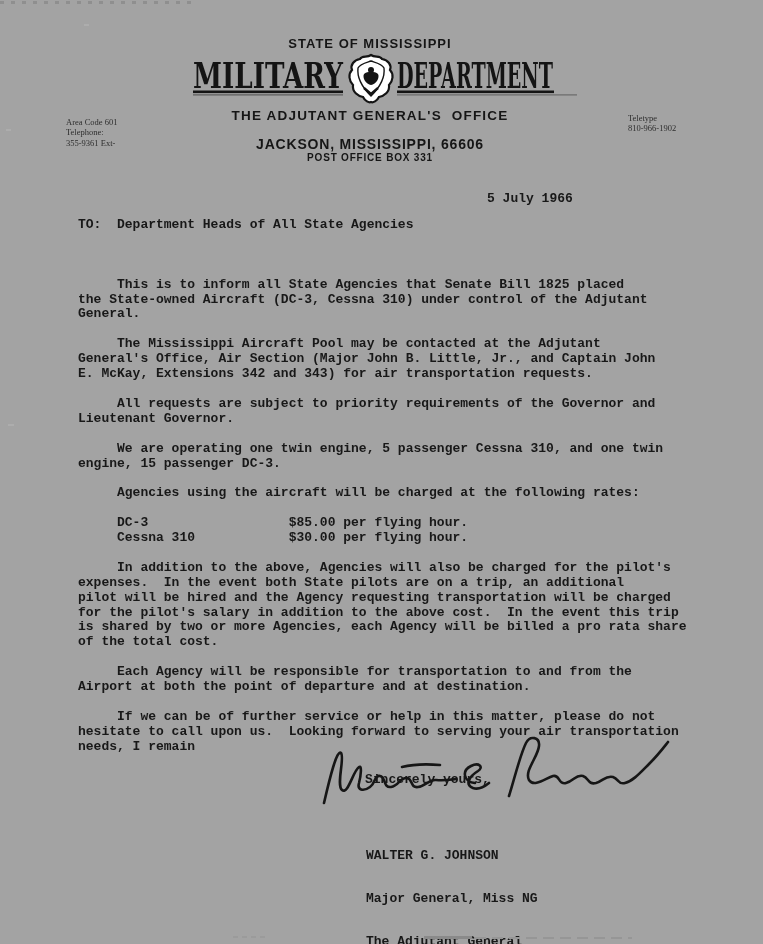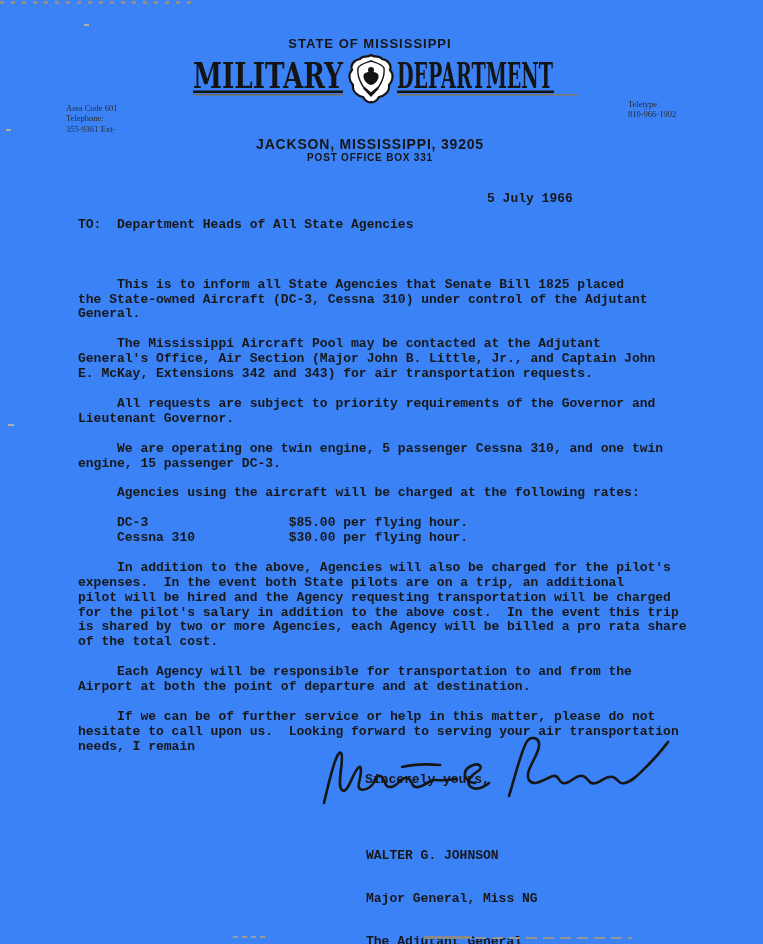--- a/index.html
+++ b/index.html
@@ -1,27 +1,27 @@
 <!DOCTYPE html>
 <html><head>
 <meta charset="utf-8">
 <style>
   html,body{margin:0;padding:0;background:#ffffff;}
-  .page{position:relative;width:763px;height:944px;background:#3b82f6;overflow:hidden;
+  .page{position:relative;width:763px;height:944px;background:#a3a3a3;overflow:hidden;
         font-family:"Liberation Sans",sans-serif;color:#1b1b1b;}
 
   
   .centerline{position:absolute;left:148px;width:444px;text-align:center;color:#161616;}
   .state-line{top:36px;font-weight:700;font-size:13px;letter-spacing:1px;}
   .office-line{top:108px;font-weight:700;font-size:13.5px;letter-spacing:1.2px;white-space:pre;}
   .pobox-line{top:124px;font-weight:700;font-size:10px;letter-spacing:0.8px;margin-top:28px;}
   .city-line{top:136px;font-weight:700;font-size:14px;letter-spacing:0.8px;}
 
   .contact{position:absolute;font-family:"Liberation Serif",serif;font-size:8.5px;
-           line-height:10.4px;color:#2e2e2e;}
+           line-height:10.4px;color:#2e2e2e;margin-top:14px;}
   .contact-left{left:66px;top:103px;}
   .contact-right{left:628px;top:99px;width:96px;}
 
   .logo-svg{position:absolute;left:190px;top:53px;}
   .logo-word{font-family:"DejaVu Serif",serif;font-weight:700;font-size:36px;fill:#141414;}
 
   
   .typed{font-family:"Liberation Mono",monospace;font-weight:700;color:#181818;margin-top:25px;}
   .date{position:absolute;left:487px;top:166px;font-size:13px;}
   .body-text{position:absolute;left:78px;top:193px;font-size:13px;line-height:14.9px;white-space:pre;}
@@ -80,22 +80,23 @@
     <div>Area Code 601</div>
     <div>Telephone:</div>
     <div>355-9361 Ext-</div>
   </div>
 
   <div class="contact contact-right">
     <div>Teletype</div>
     <div>810-966-1902</div>
   </div>
 
+  <div class="centerline office-line">THE ADJUTANT GENERAL'S  OFFICE</div>
   <div class="centerline pobox-line">POST OFFICE BOX 331</div>
-  <div class="centerline city-line">JACKSON, MISSISSIPPI, 39205</div>
+  <div class="centerline city-line">JACKSON, MISSISSIPPI, 66606</div>
 
   <div class="typed date">5 July 1966</div>
 
   <div class="typed body-text">TO:  Department Heads of All State Agencies
 
 
 
      This is to inform all State Agencies that Senate Bill 1825 placed
 the State-owned Aircraft (DC-3, Cessna 310) under control of the Adjutant
 General.

